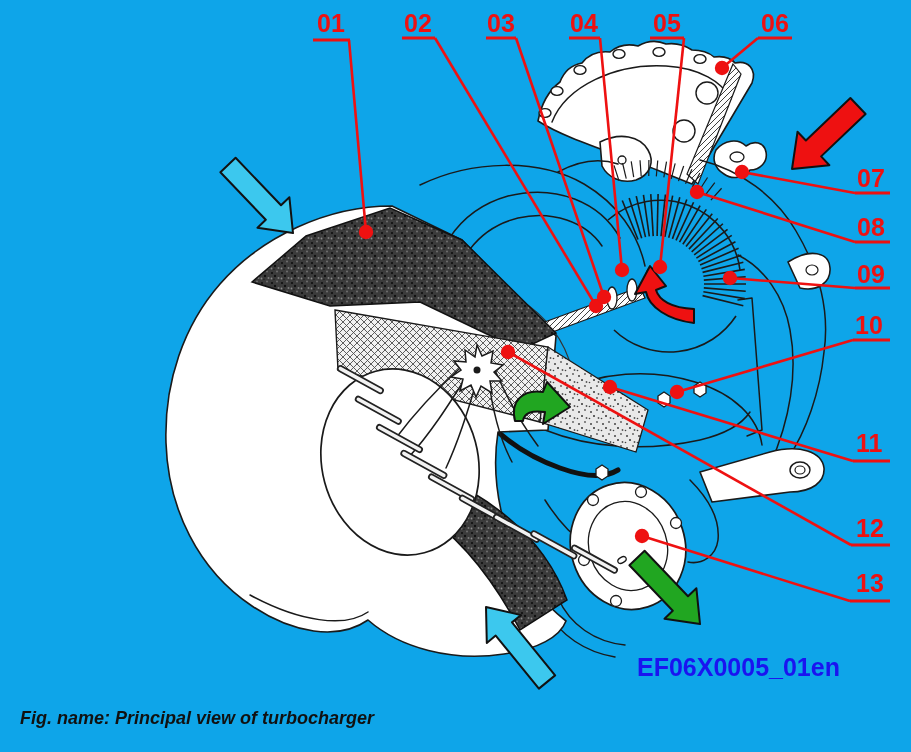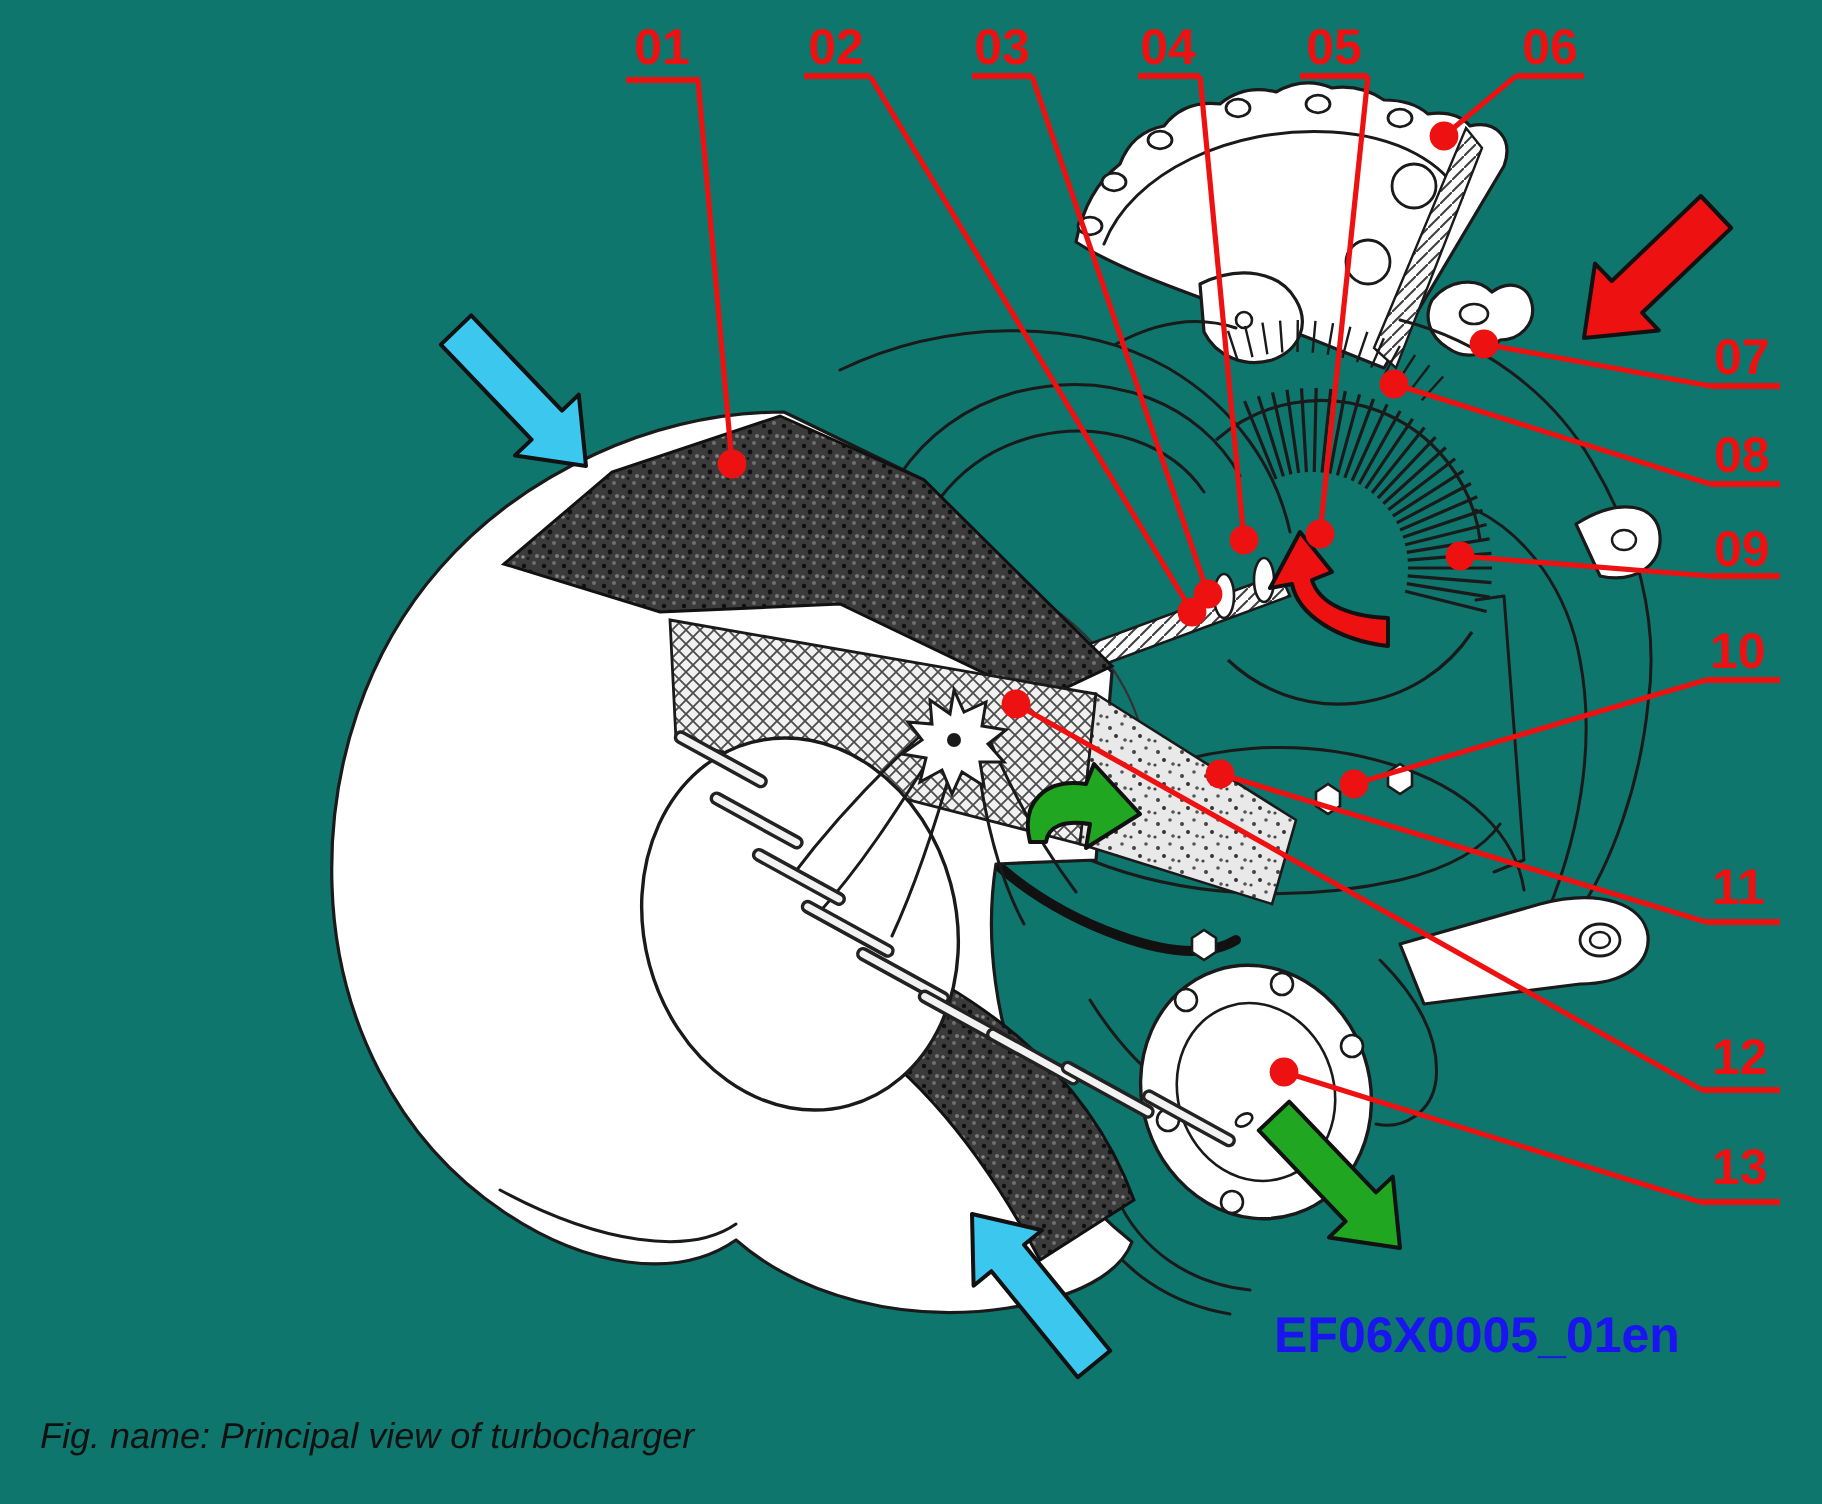--- a/index.html
+++ b/index.html
@@ -1,20 +1,20 @@
 <!DOCTYPE html>
 <html><head>
 <meta charset="utf-8">
 <style>
   html,body{margin:0;padding:0;background:#fff;}
-  .stage{position:relative;width:911px;height:752px;background:#0f766e;overflow:hidden;
+  .stage{position:relative;width:911px;height:752px;background:#0ea5e9;overflow:hidden;
          font-family:"Liberation Sans", sans-serif;}
   svg{position:absolute;left:0;top:0;}
   .caption{position:absolute;left:20px;top:708px;font-size:18px;font-style:italic;color:#111;
-           font-family:"Liberation Sans", sans-serif;}
+           font-family:"Liberation Sans", sans-serif;font-weight:bold;}
   .art{stroke:#1a1a1a;fill:none;stroke-width:1.5;stroke-linecap:round;stroke-linejoin:round;}
   .artw{stroke:#1a1a1a;fill:#ffffff;stroke-width:1.6;stroke-linejoin:round;}
   .thin{stroke:#333;stroke-width:1.1;fill:none;}
   .thick{stroke:#111;stroke-width:5;fill:none;stroke-linecap:round;}
   text.callout{font-weight:bold;font-size:25px;font-family:"Liberation Sans",sans-serif;}
   text.figid{font-weight:bold;font-size:25px;font-family:"Liberation Sans",sans-serif;}
 </style>
 </head>
 <body>
 

